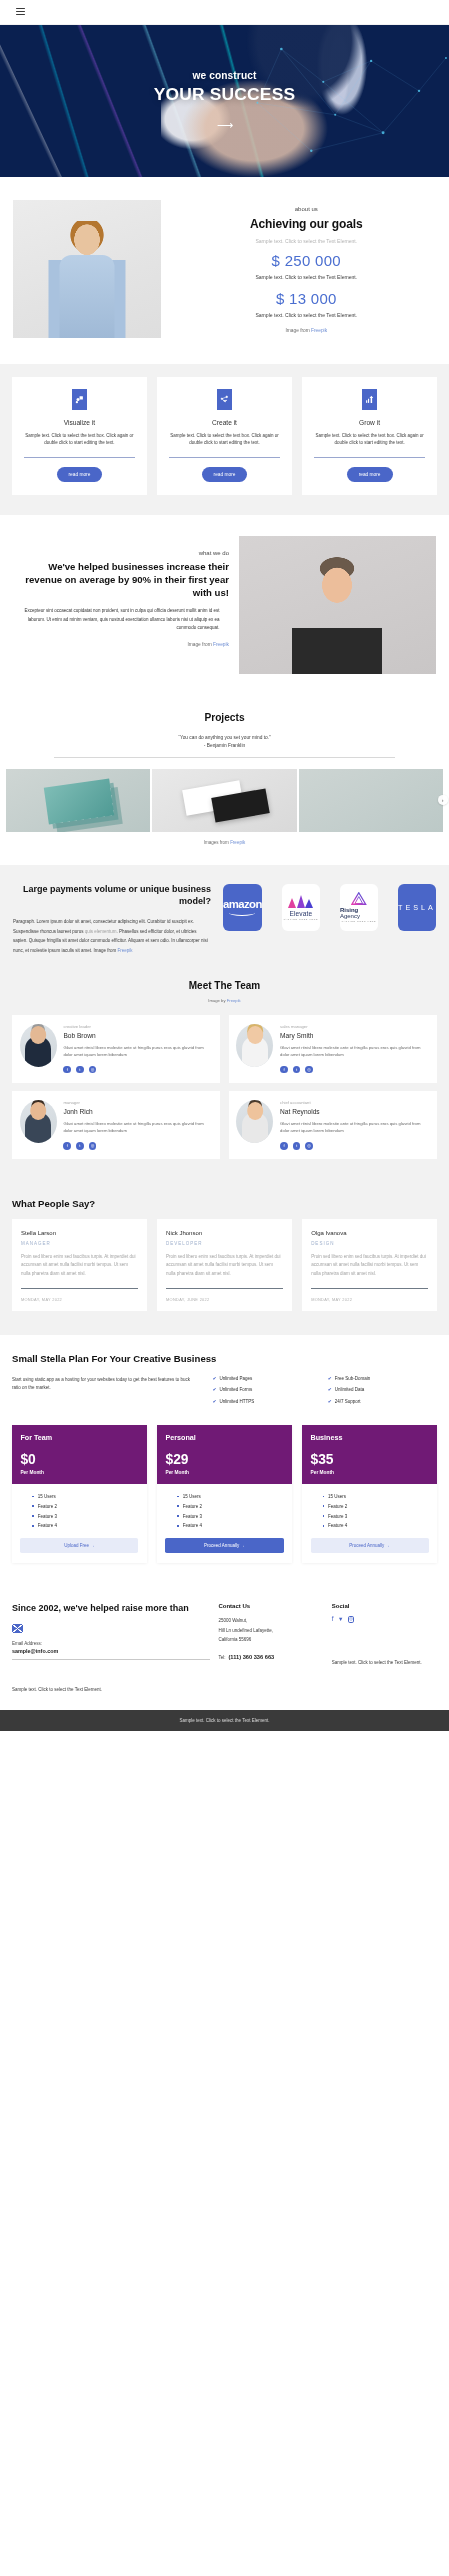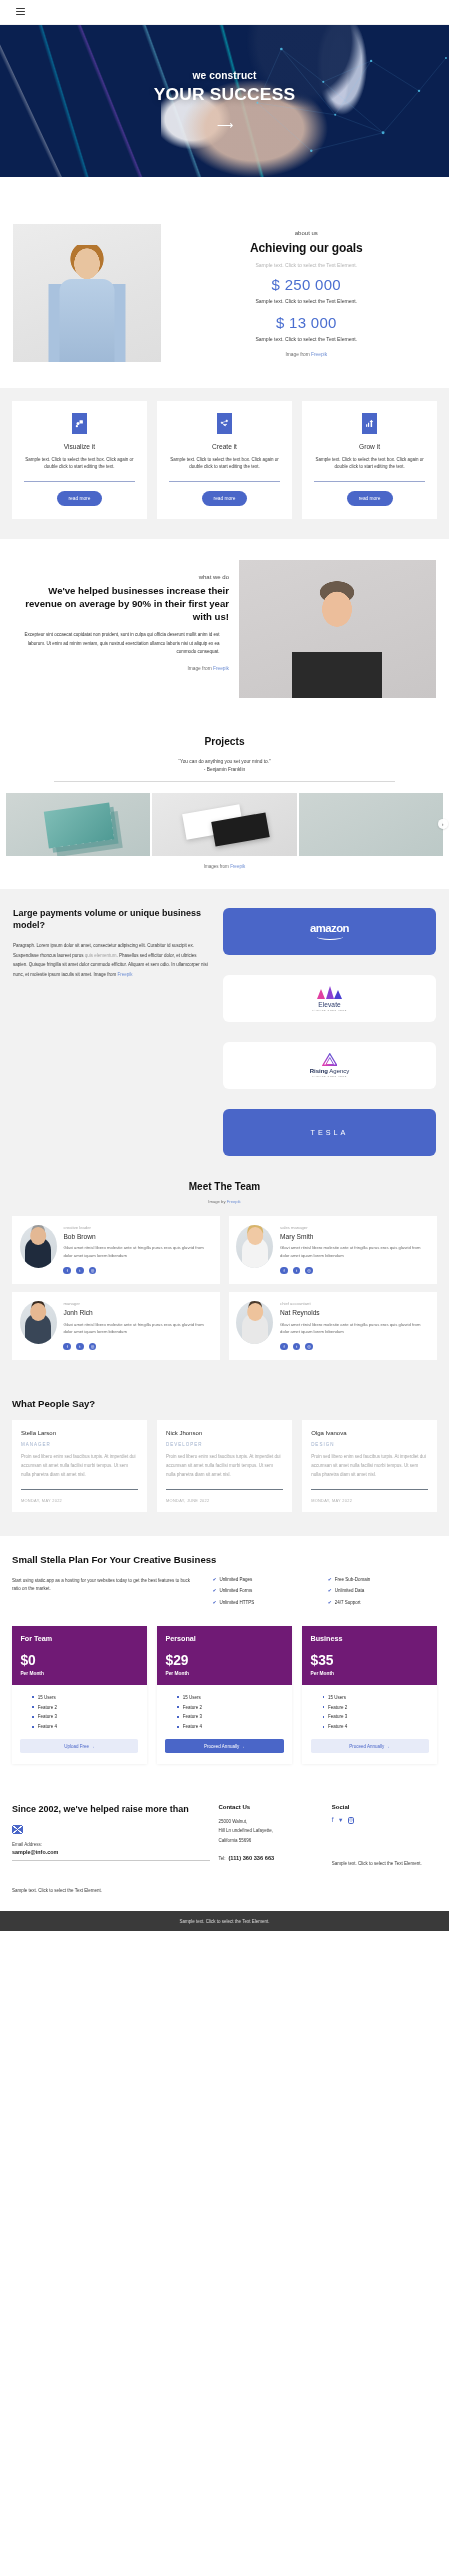--- a/index.html
+++ b/index.html
@@ -56,21 +56,21 @@
   }
   .hero-dots { position: absolute; inset: 0; opacity: .75; }
   .hero-inner { position: relative; z-index: 3; text-align: center; color: #fff; }
   .hero-sub { font-size: 10.2px; font-weight: 700; letter-spacing: 0.1px; margin-bottom: 3px;
               text-shadow: 0 0.6px 3.6px rgba(0,0,0,.25); }
   .hero-title { font-size: 17.4px; font-weight: 700; letter-spacing: 0.2px;
                 text-shadow: 0 1.2px 6px rgba(0,0,0,.3); }
   .hero-arrow { margin-top: 13px; font-size: 11.4px; color: #fff; letter-spacing: -1.2px; }
 
   
-  .about { display: flex; padding: 23px 13px 26px; gap: 0; background: #fff; align-items: flex-start; margin-top: 24px; }
+  .about { display: flex; padding: 23px 13px 26px; gap: 0; background: #fff; align-items: flex-start; }
   .about-img {
     width: 148px; height: 138px; flex: none;
     background: linear-gradient(160deg,#ececec 0%, #e3e3e3 60%, #dedede 100%);
     position: relative; overflow: hidden;
   }
   .person-a {
     position: absolute; left: 50%; transform: translateX(-50%); bottom: 0; width: 77px; height: 117px;
     background:
       radial-gradient(ellipse 18px 21.6px at 50% 16%, #e8c49f 0 70%, transparent 72%),
       radial-gradient(ellipse 25px 26px at 50% 12%, #b4762f 0 65%, transparent 68%),
@@ -149,25 +149,25 @@
     width: 10.2px; height: 10.2px; border-radius: 50%; background: rgba(255,255,255,.92);
     color: #666; font-size: 5.4px; display: flex; align-items: center; justify-content: center;
     cursor: pointer; box-shadow: 0 0.6px 1.8px rgba(0,0,0,.2); z-index: 5;
   }
   .proj-credit { text-align: center; font-size: 4.5px; color: #6d6d6d; margin-top: 7.8px; }
   .proj-credit a { color: #6f8fd4; text-decoration: none; }
 
   
   .brands { background: #f2f2f2; padding: 19px 13px 21.6px; display: flex; gap: 12px; }
   .brands-left { width: 198px; }
-  .brands-h { font-size: 9px; font-weight: 700; color: #111; line-height: 1.32; margin-bottom: 9.6px; }
+  .brands-h { font-size: 9px; font-weight: 700; color: #111; line-height: 1.32; margin-bottom: 9.6px; text-align: right; }
   .brands-p { font-size: 4.5px; line-height: 2.1; color: #3a3a3a; }
   .brands-p .dim { color: #9e9e9e; }
   .brands-p a { color: #6f8fd4; text-decoration: none; }
-  .logo-grid { flex: 1; display: grid; grid-template-columns: 1fr; gap: 20px; }
+  .logo-grid { flex: 1; display: grid; grid-template-columns: 1fr 1fr 1fr 1fr; gap: 20px; }
   .logo-card {
     height: 47px; border-radius: 6px; display: flex; flex-direction: column;
     align-items: center; justify-content: center; background: #fff;
   }
   .logo-card.blue { background: #4a66c8; }
   .amazon-word { color: #fff; font-size: 11.4px; font-weight: 700; letter-spacing: -0.6px; line-height: 1; }
   .amazon-smile {
     width: 26px; height: 6.6px; border-bottom: 1.8px solid #fff;
     border-radius: 0 0 50% 50%; margin-top: -0.6px;
   }

